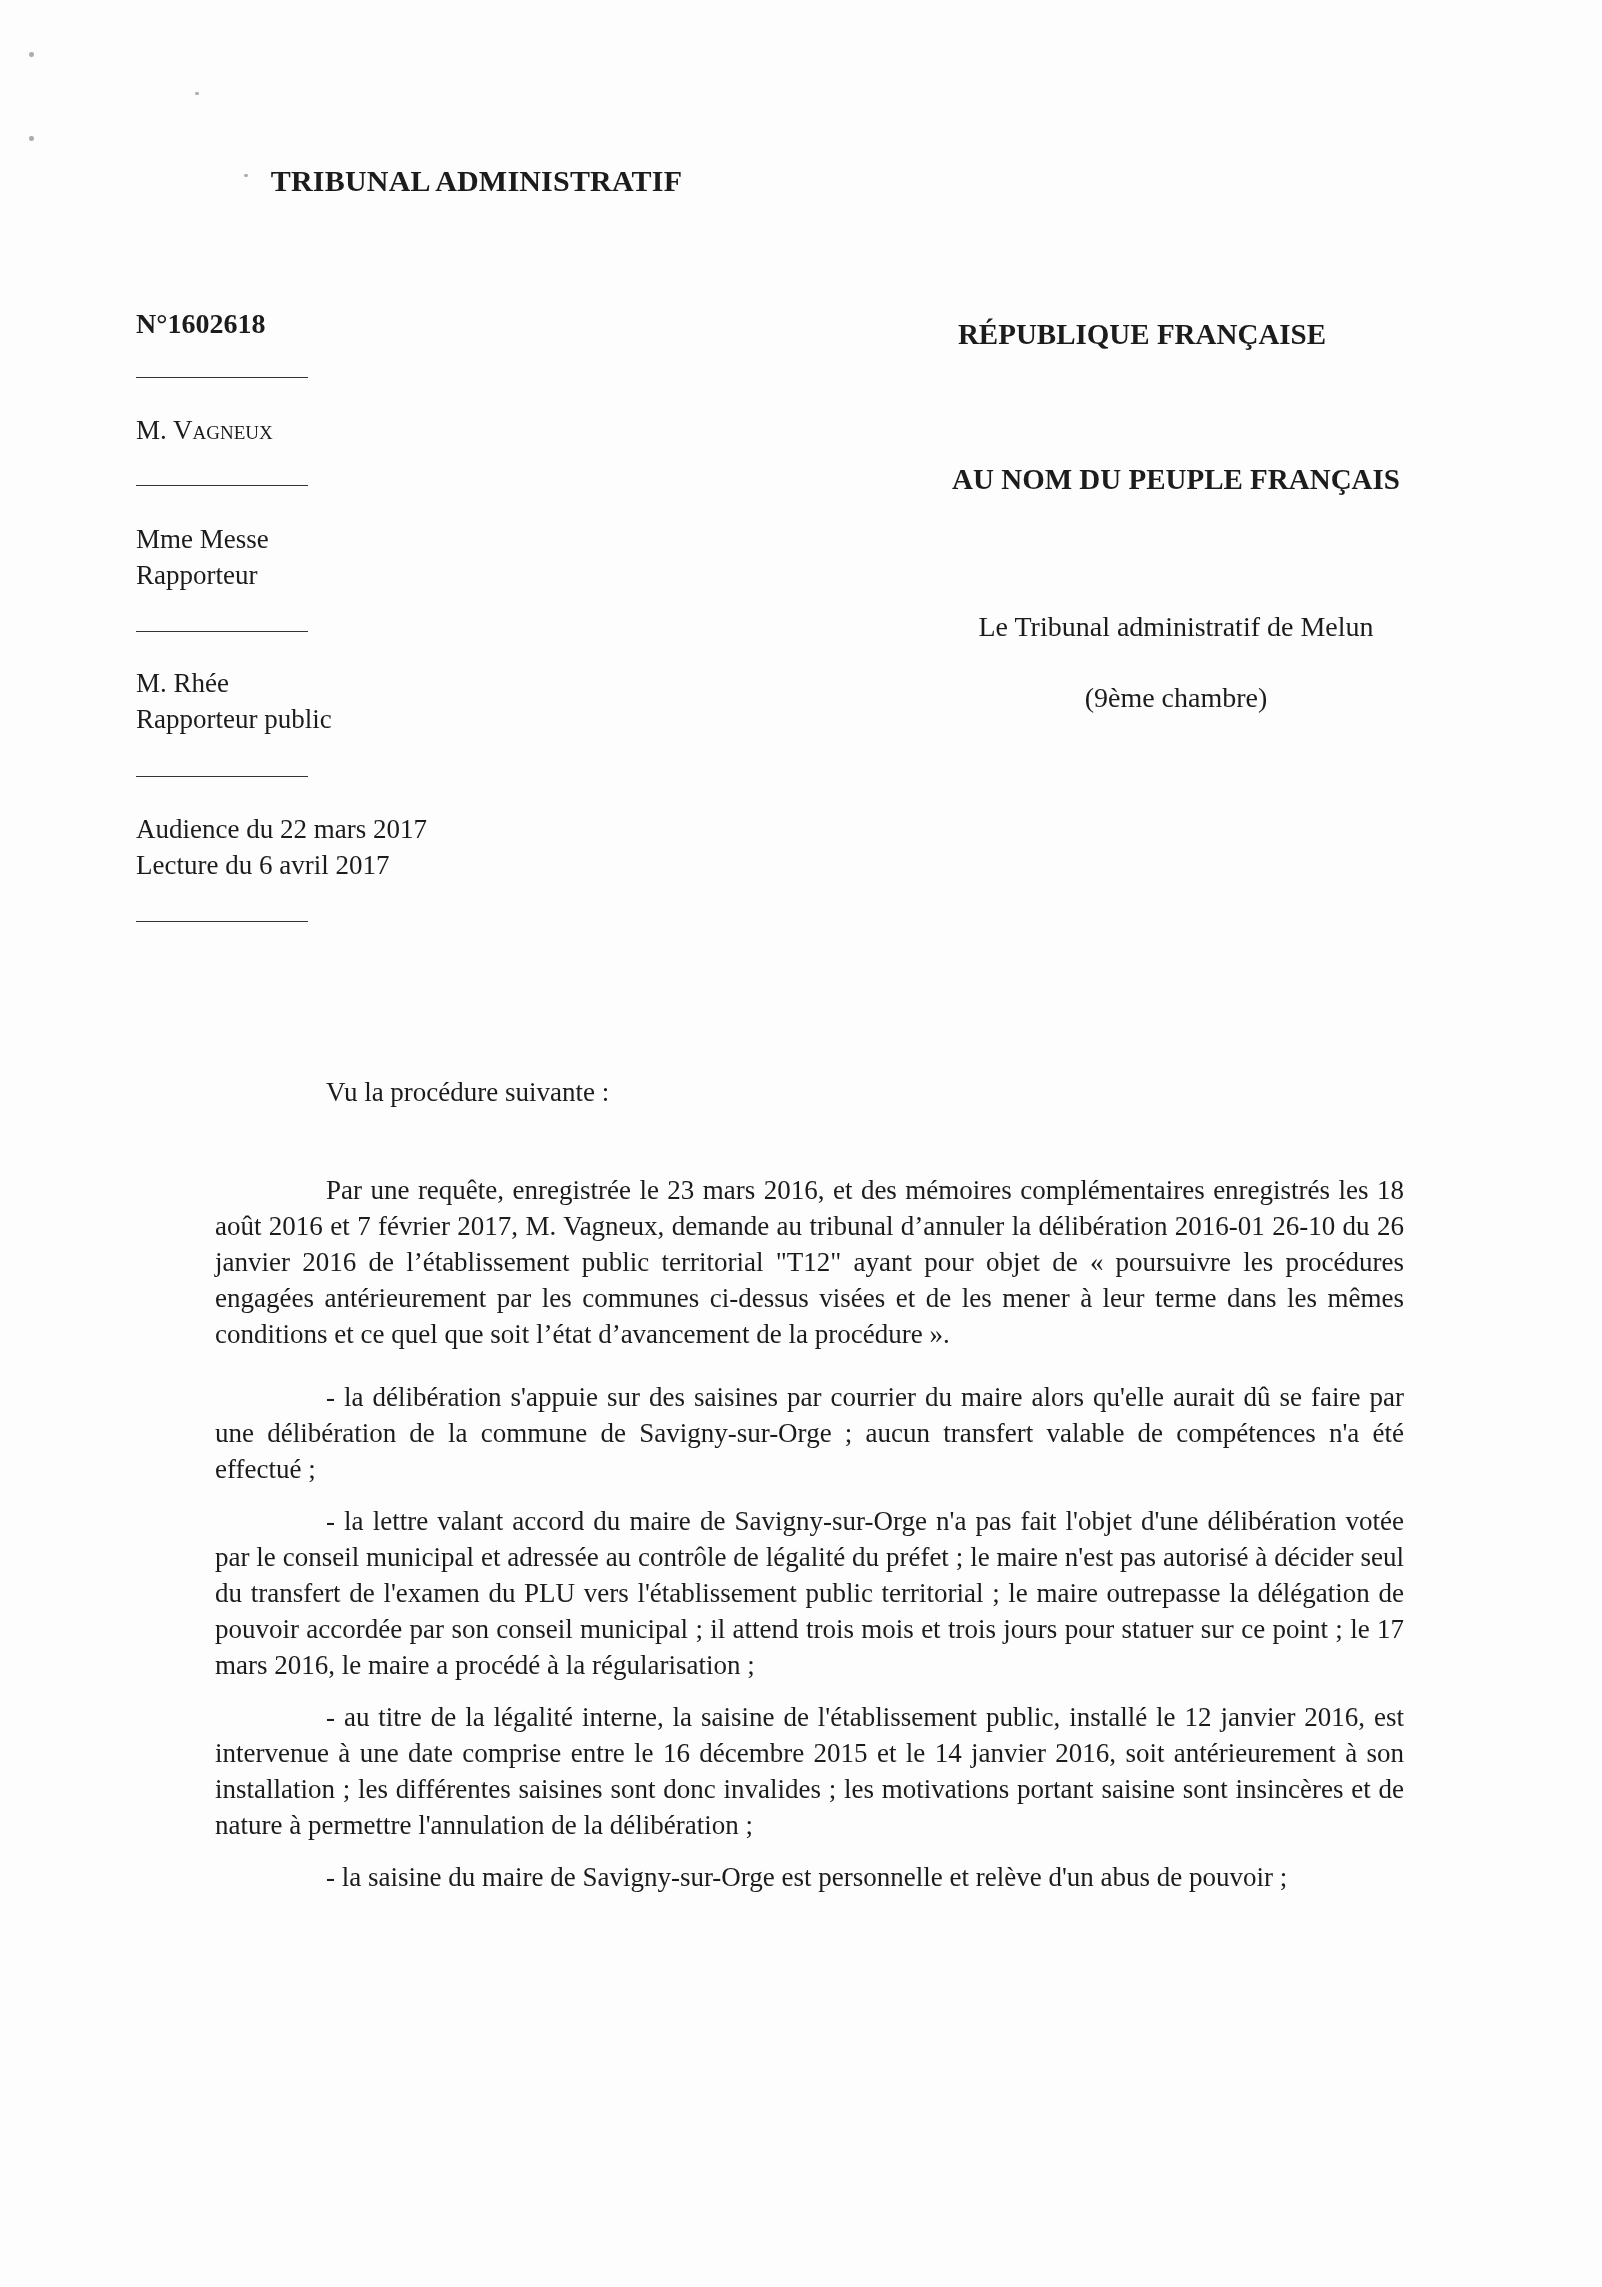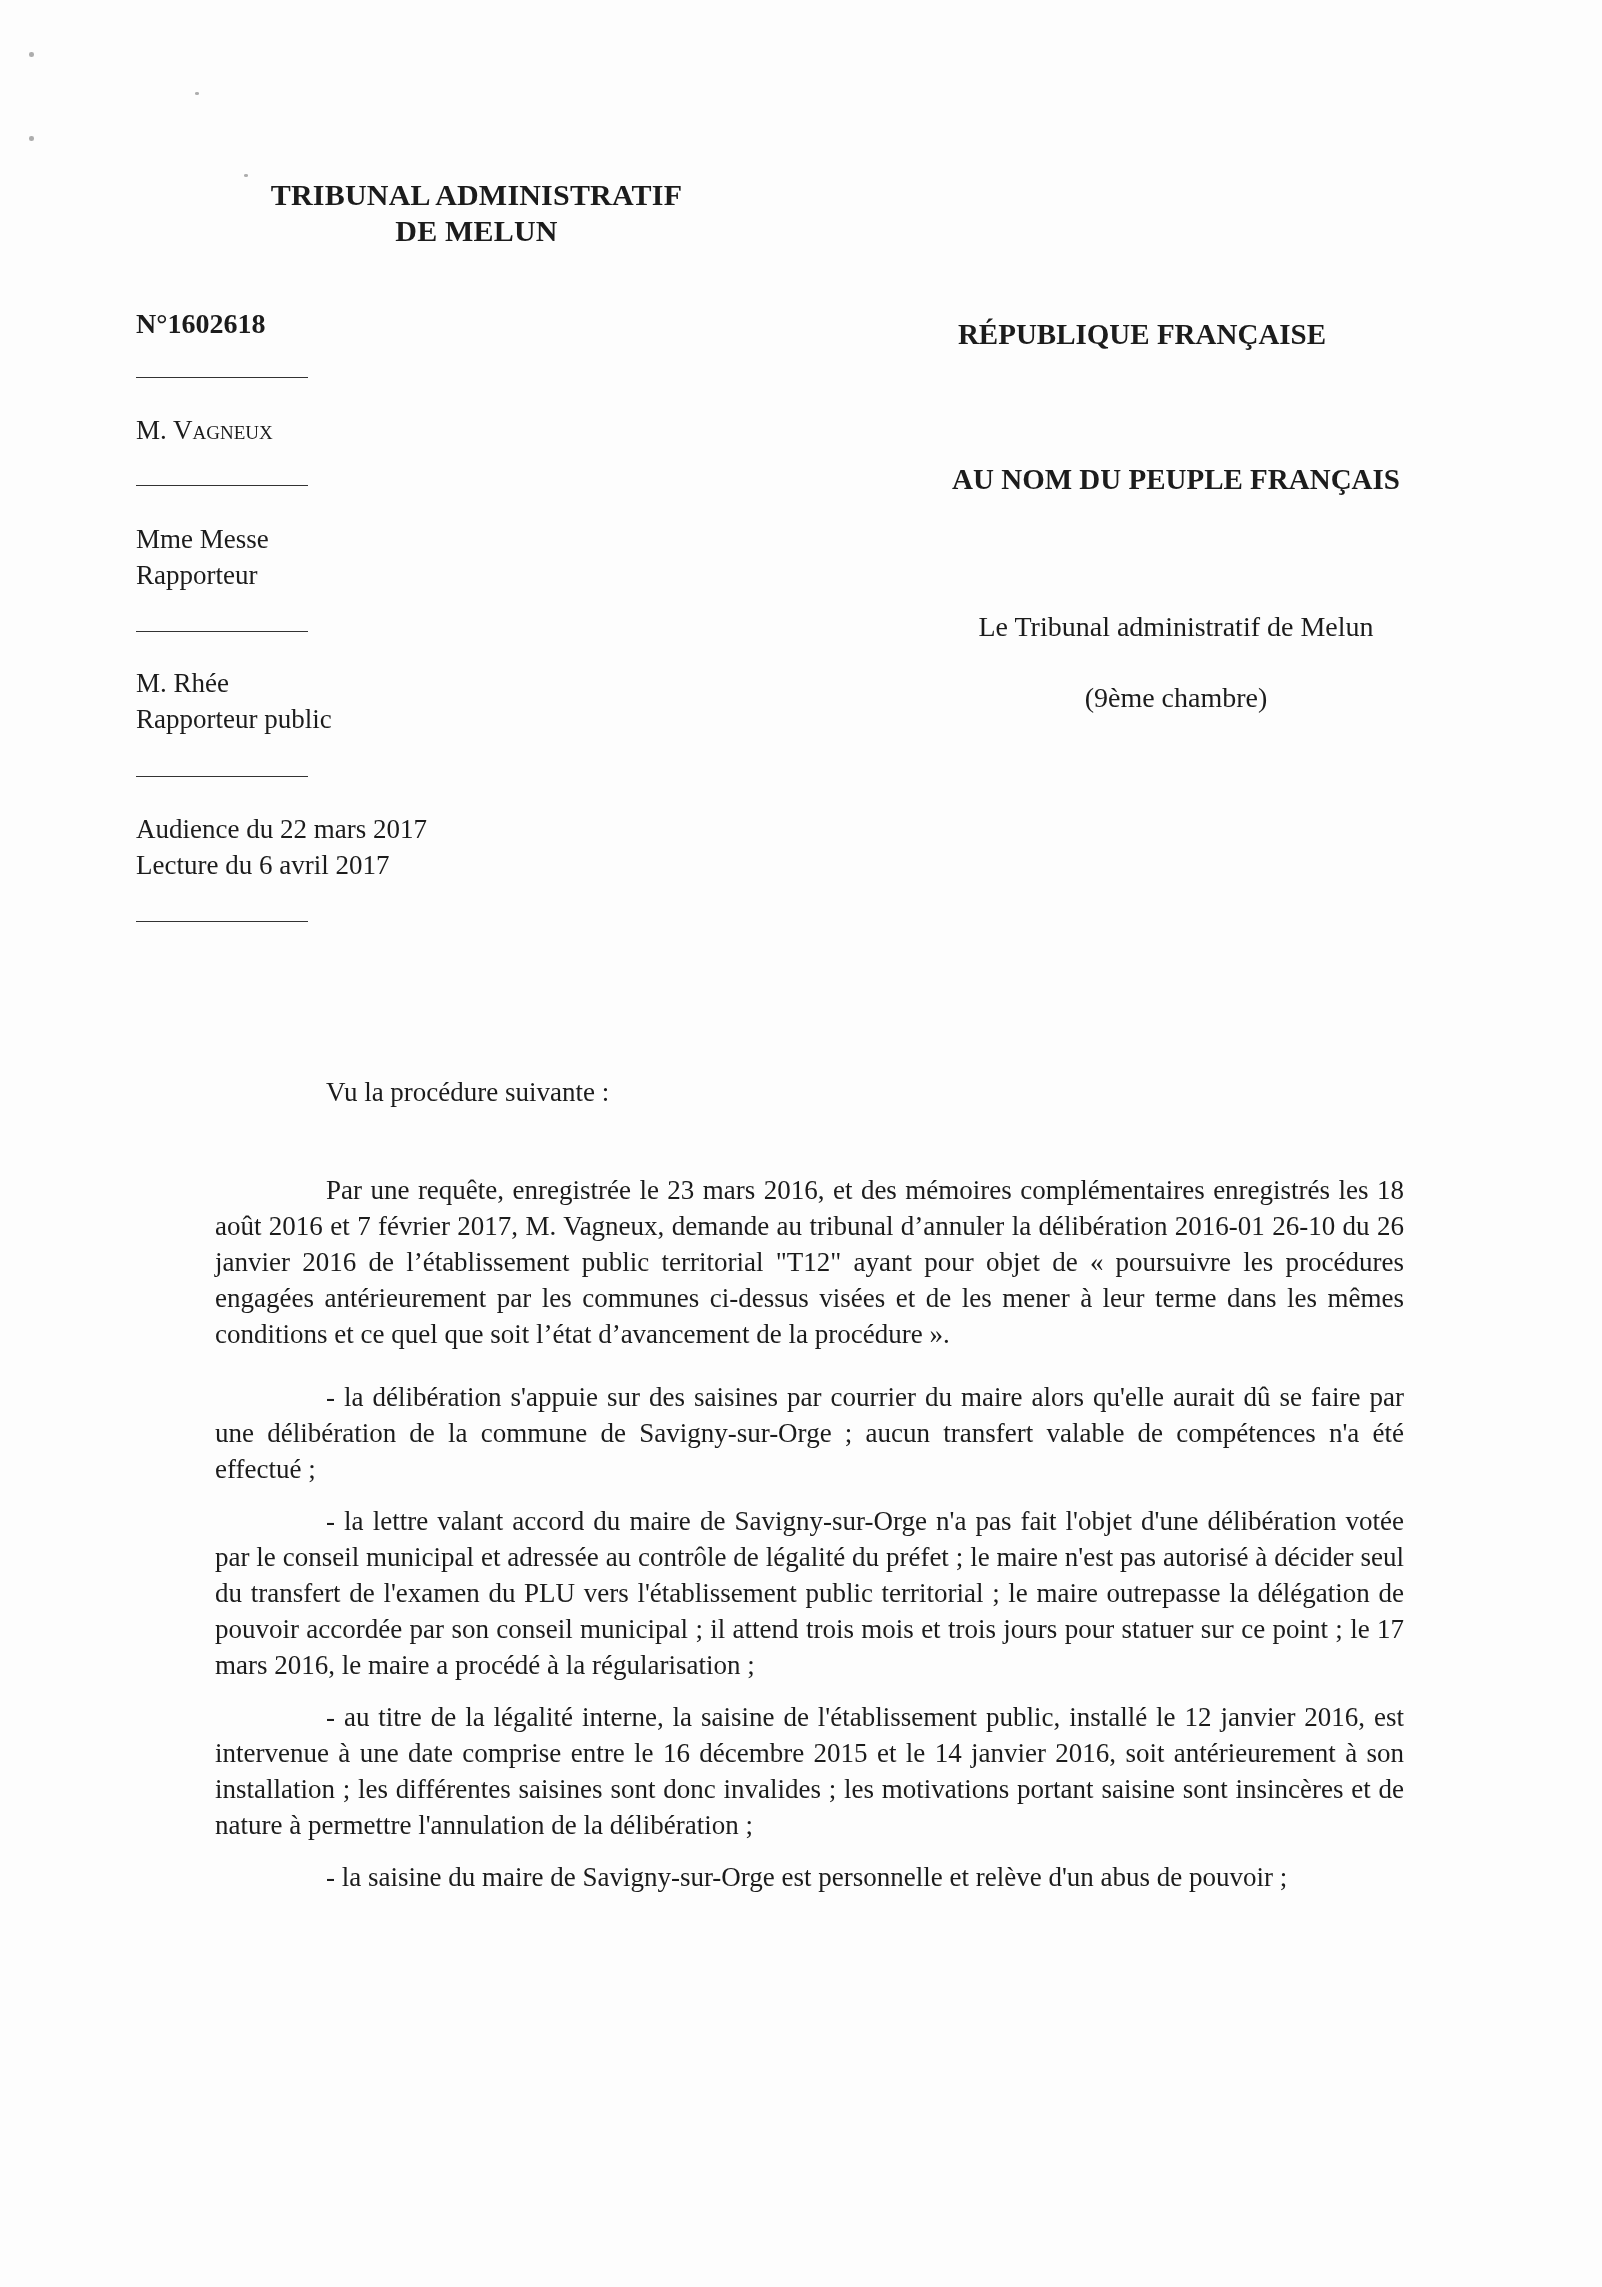--- a/index.html
+++ b/index.html
@@ -10,21 +10,20 @@
       overflow: hidden;
       font-family: "Liberation Serif", "DejaVu Serif", serif;
       color: #1c1c1c;
     }
     .abs { position: absolute; }
     .speck { position: absolute; width: 4.5px; height: 4.5px; border-radius: 50%; background: #8a8a8a; opacity: .7; }
     .court-title {
       left: 264px; top: 163px; width: 425px;
       text-align: center; font-weight: bold; font-size: 30px; line-height: 36px;
       letter-spacing: 0.2px;
-      margin-top: 14px;
     }
     .case-number { left: 136px; top: 308px; font-weight: bold; font-size: 28px; }
     .rule { position: absolute; left: 136px; width: 172px; height: 0; border-top: 1.8px solid #333; }
     .left-text { left: 136px; font-size: 27px; line-height: 36px; }
     .smallcaps { font-variant: small-caps; }
     .right-head { font-weight: bold; font-size: 29px; text-align: center; }
     .right-text { font-size: 28px; text-align: center; }
     .body-block {
       left: 199px; width: 1221px;
       font-size: 27px; line-height: 36px; text-align: justify;
@@ -37,21 +36,20 @@
 </head>
 <body>
 
 <div class="speck" style="left:29px;top:52px;"></div>
 <div class="speck" style="left:195px;top:92px;width:3.6px;height:2.7px;"></div>
 <div class="speck" style="left:29px;top:136px;"></div>
 <div class="speck" style="left:244px;top:174px;width:3.6px;height:2.7px;"></div>
 
 <div class="abs court-title">
   <div>TRIBUNAL ADMINISTRATIF</div>
-  <div>DE MELUN</div>
 </div>
 
 <div class="abs case-number">N°1602618</div>
 <div class="rule" style="top:377px;"></div>
 
 <div class="abs left-text smallcaps" style="top:412px;">M. Vagneux</div>
 <div class="rule" style="top:485px;"></div>
 
 <div class="abs left-text" style="top:521px;">
   <div>Mme Messe</div>

